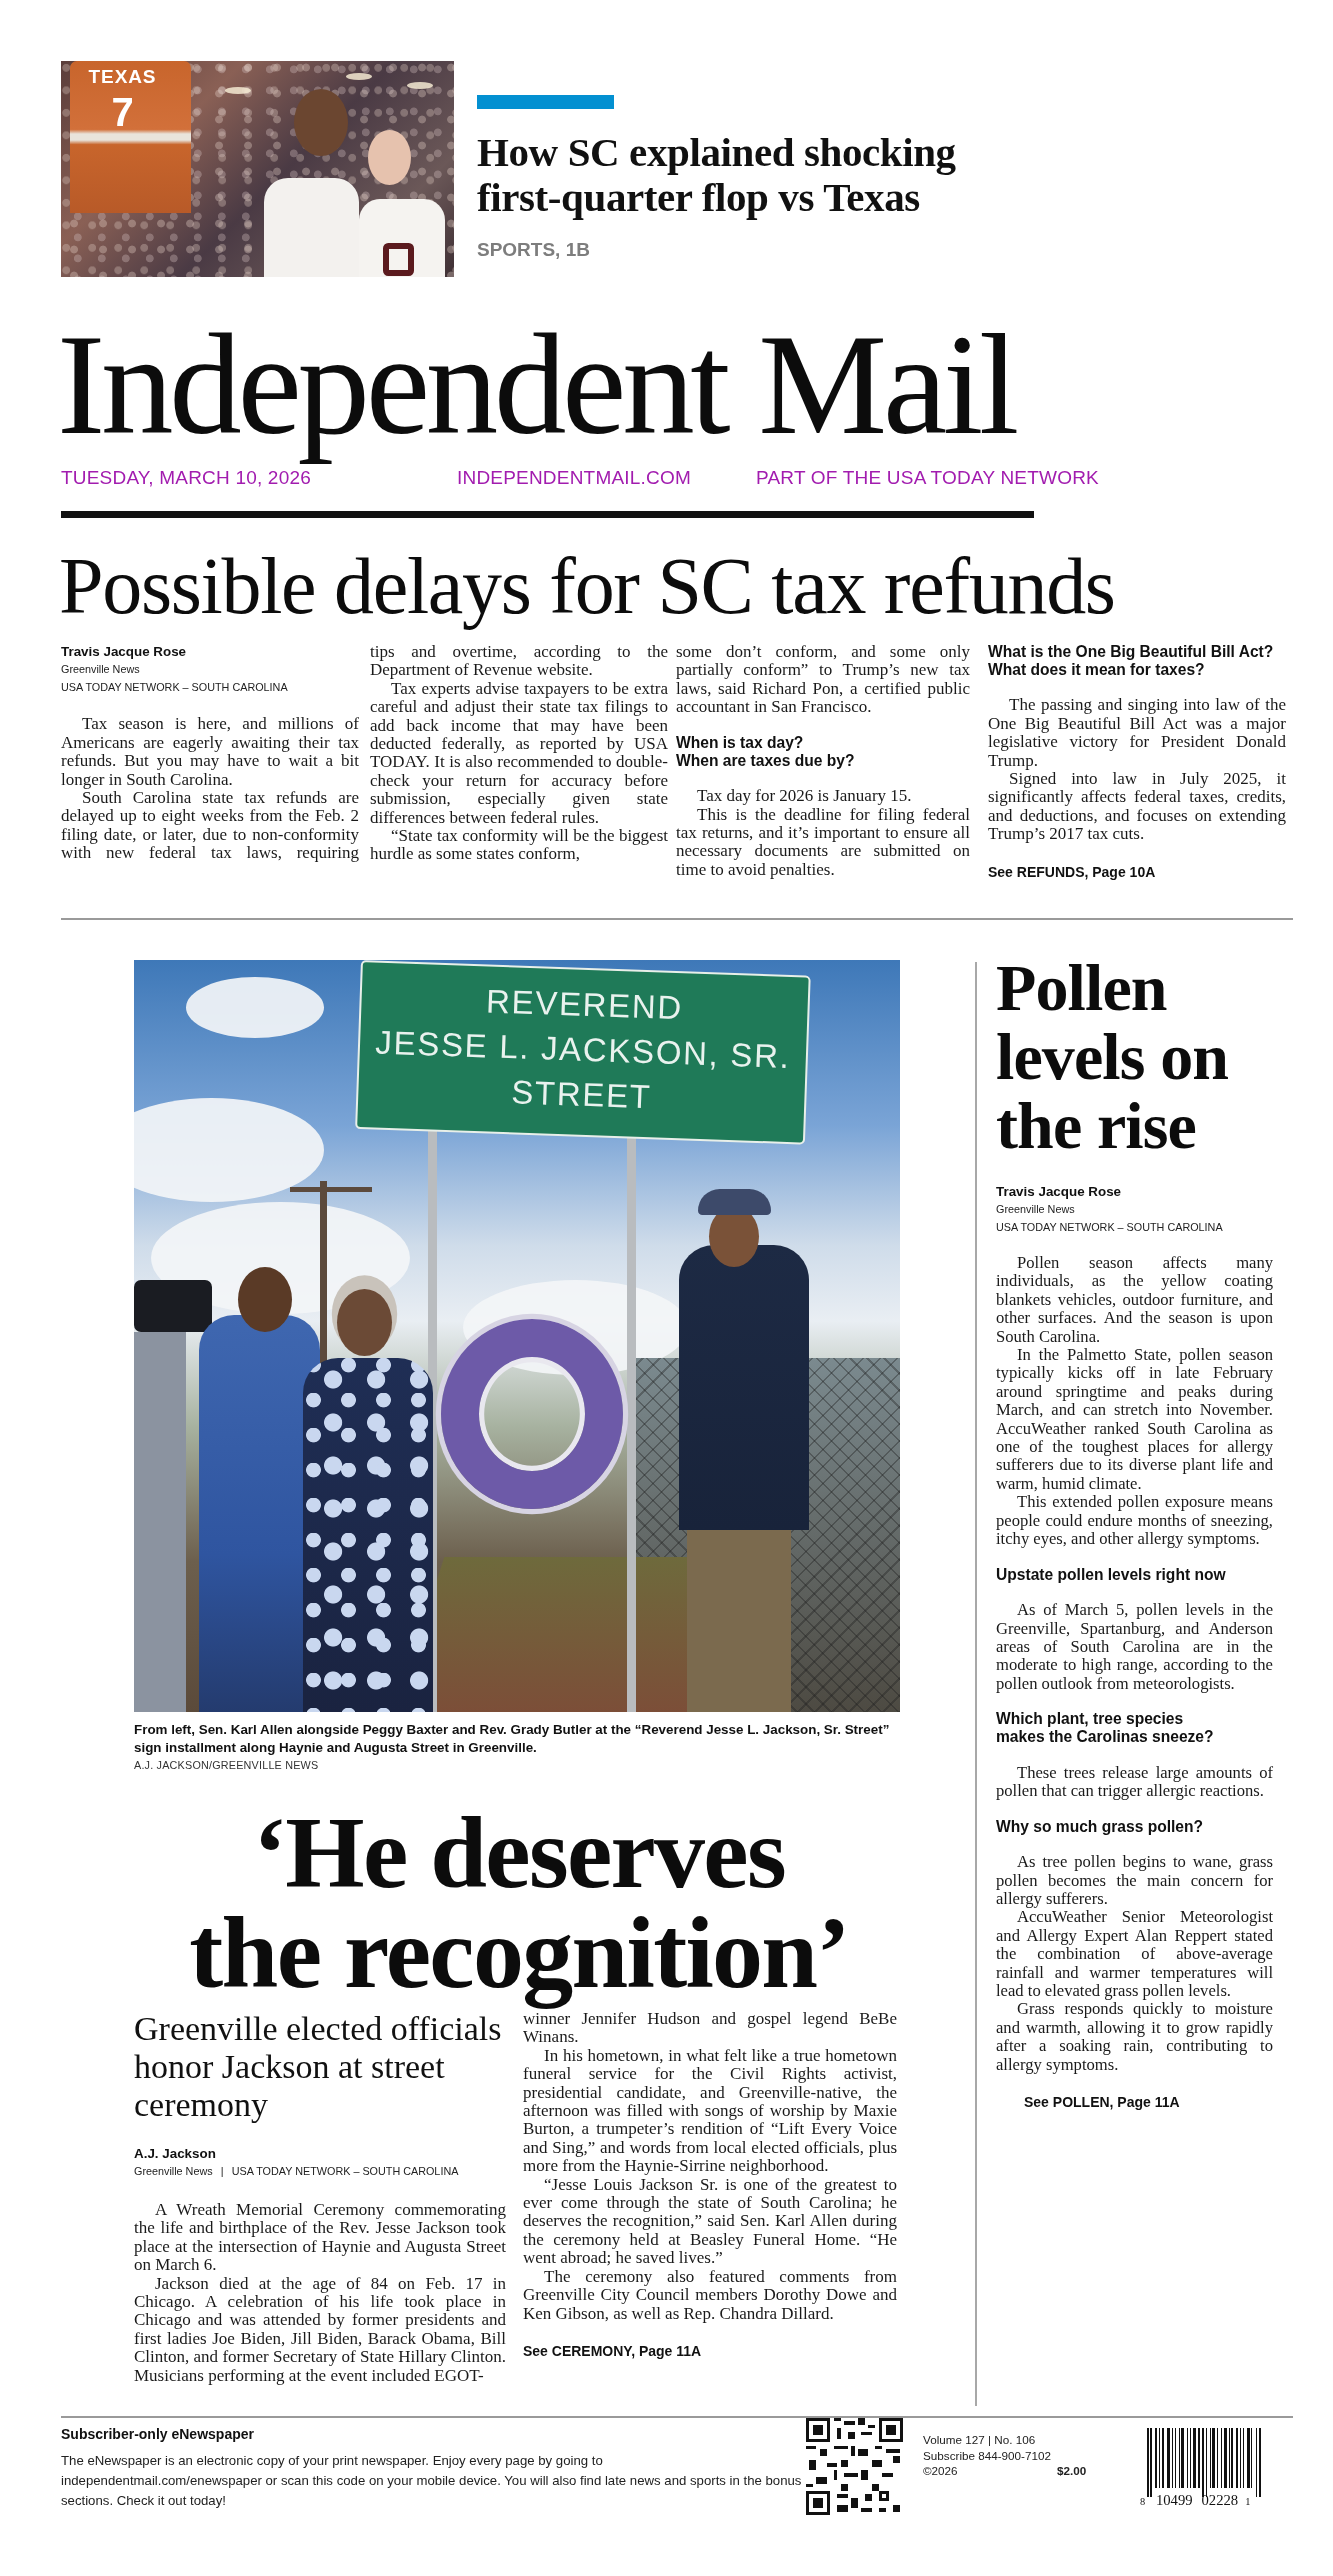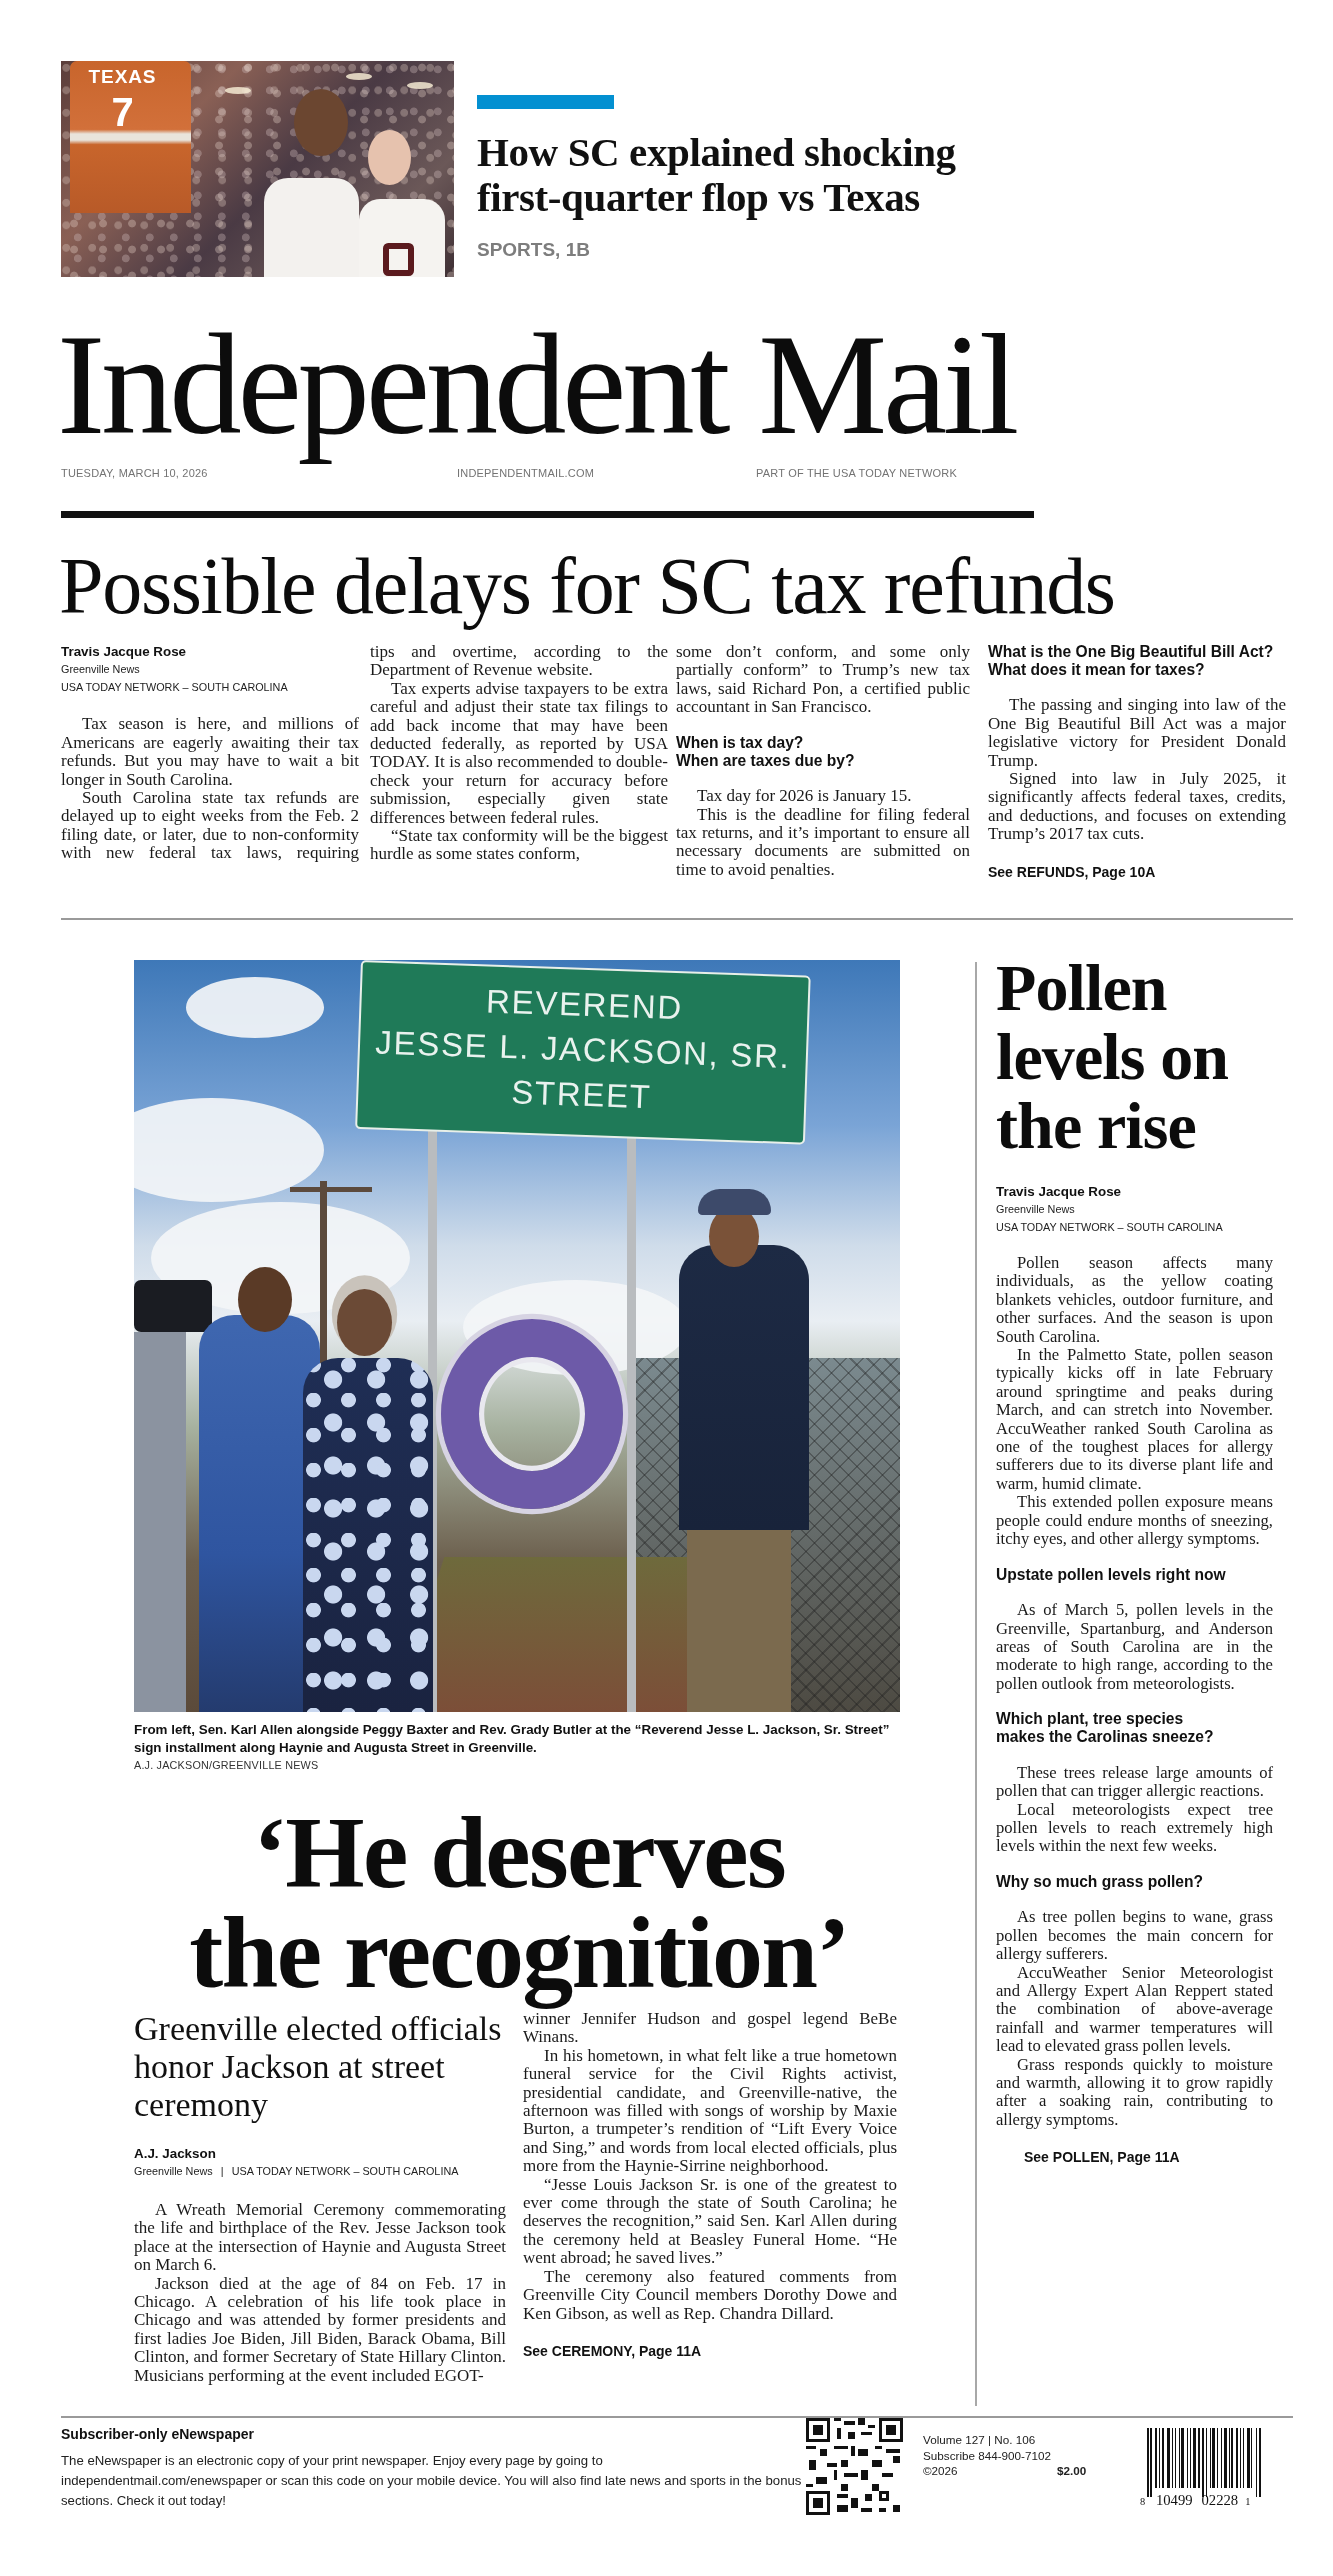--- a/index.html
+++ b/index.html
@@ -50,21 +50,21 @@
     left: 477px; top: 239px;
     font-family: "Liberation Sans", sans-serif; font-weight: bold; font-size: 19px; color: #7d7d7d;
   }
 
   
   .masthead-title {
     left: 57px; top: 311px; width: 977px;
     font-family: "Liberation Serif", serif; font-size: 145px; line-height: 147px; letter-spacing: -4.3px;
     color: #0c0c0c; white-space: nowrap;
   }
-  .dateline { top: 467px; font-family: "Liberation Sans", sans-serif; font-size: 11px; color: #737373; letter-spacing: 0.2px; }
+  .dateline { top: 467px; font-family: "Liberation Sans", sans-serif; font-size: 19px; color: #a21caf; letter-spacing: 0.2px; }
   .dateline.d1 { left: 61px; }
   .dateline.d2 { left: 457px; }
   .dateline.d3 { left: 756px; }
   .masthead-rule { left: 61px; top: 511px; width: 973px; height: 7px; background: #111; }
 
   
   .lead-headline {
     left: 59px; top: 543px; width: 1228px; white-space: nowrap;
     font-family: "Liberation Serif", serif; font-size: 80px; line-height: 86px; letter-spacing: -1.3px; color: #0c0c0c;
   }
@@ -286,21 +286,20 @@
   <p>Pollen season affects many individuals, as the yellow coating blankets vehicles, outdoor furniture, and other surfaces. And the season is upon South Carolina.</p>
   <p>In the Palmetto State, pollen season typically kicks off in late February around springtime and peaks during March, and can stretch into November. AccuWeather ranked South Carolina as one of the toughest places for allergy sufferers due to its diverse plant life and warm, humid climate.</p>
   <p>This extended pollen exposure means people could endure months of sneezing, itchy eyes, and other allergy symptoms.</p>
   <div class="subhead" style="margin:17.3px 0 17.3px;">Upstate pollen levels right now</div>
   <p>As of March 5, pollen levels in the Greenville, Spartanburg, and Anderson areas of South Carolina are in the moderate to high range, according to the pollen outlook from meteorologists.</p>
   <div class="subhead" style="margin:17.3px 0 17.3px;">
     <div>Which plant, tree species</div>
     <div>makes the Carolinas sneeze?</div>
   </div>
   <p>These trees release large amounts of pollen that can trigger allergic reactions.</p>
-  <p>Local meteorologists expect tree pollen levels to reach extremely high levels within the next few weeks.</p>
   <div class="subhead" style="margin:17.3px 0 17.3px;">Why so much grass pollen?</div>
   <p>As tree pollen begins to wane, grass pollen becomes the main concern for allergy sufferers.</p>
   <p>AccuWeather Senior Meteorologist and Allergy Expert Alan Reppert stated the combination of above-average rainfall and warmer temperatures will lead to elevated grass pollen levels.</p>
   <p>Grass responds quickly to moisture and warmth, allowing it to grow rapidly after a soaking rain, contributing to allergy symptoms.</p>
   <div class="jump" style="margin-top:19px;margin-left:28px;">See POLLEN, Page 11A</div>
 </div>
 
 <div class="abs footer-rule"></div>
 <div class="abs footer-title">Subscriber-only eNewspaper</div>
 <div class="abs footer-body">The eNewspaper is an electronic copy of your print newspaper. Enjoy every page by going to independentmail.com/enewspaper or scan this code on your mobile device. You will also find late news and sports in the bonus sections. Check it out today!</div>

